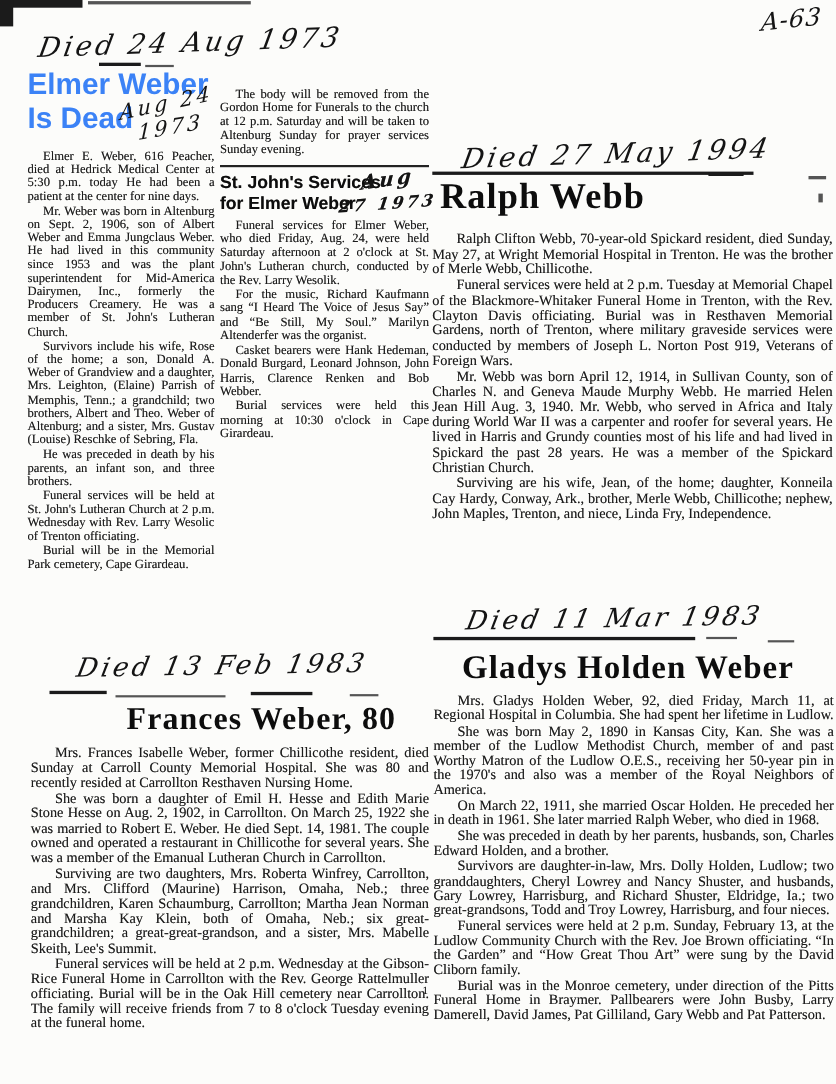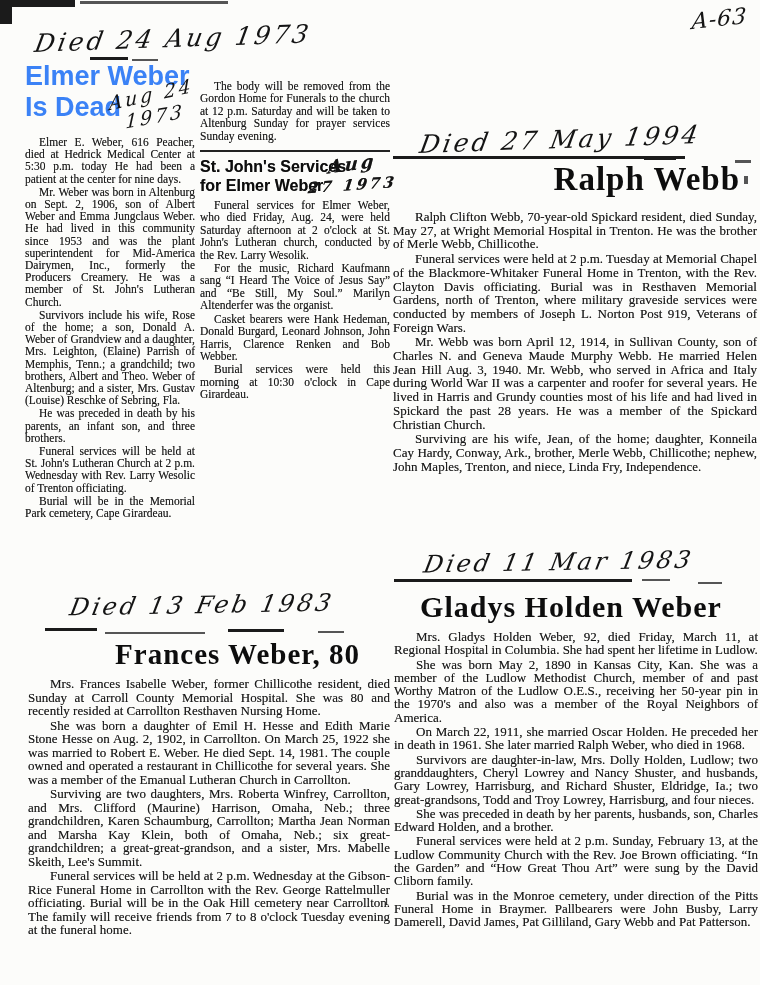--- a/index.html
+++ b/index.html
@@ -73,21 +73,21 @@
   <p>Burial services were held this morning at 10:30 o'clock in Cape Girardeau.</p>
 </div>
 
 <div class="abs hand" style="left:420px;top:125px;font-size:25px;transform:rotate(-2deg) skewX(-12deg);">Died 27 May 1994</div>
 
 <div class="rule" style="left:393px;top:156px;width:292px;height:3px;"></div>
 <div class="rule" style="left:644px;top:157px;width:32px;height:3px;"></div>
 <div class="rule-gray" style="left:735px;top:160px;width:16px;height:3px;"></div>
 <div class="rule-gray" style="left:744px;top:176px;width:4px;height:8px;"></div>
 
-<div class="abs hl-serif" style="left:400px;top:160px;width:340px;font-size:33px;line-height:38px;text-align:right;letter-spacing:1px;">Ralph Webb</div>
+<div class="abs hl-serif" style="left:400px;top:160px;width:340px;font-size:33px;line-height:38px;text-align:left;letter-spacing:1px;">Ralph Webb</div>
 
 <div class="abs news wide" style="left:393px;top:210px;width:364px;font-size:13px;line-height:13.7px;">
   <p>Ralph Clifton Webb, 70-year-old Spickard resident, died Sunday, May 27, at Wright Memorial Hospital in Trenton. He was the brother of Merle Webb, Chillicothe.</p>
   <p>Funeral services were held at 2 p.m. Tuesday at Memorial Chapel of the Blackmore-Whitaker Funeral Home in Trenton, with the Rev. Clayton Davis officiating. Burial was in Resthaven Memorial Gardens, north of Trenton, where military graveside services were conducted by members of Joseph L. Norton Post 919, Veterans of Foreign Wars.</p>
   <p>Mr. Webb was born April 12, 1914, in Sullivan County, son of Charles N. and Geneva Maude Murphy Webb. He married Helen Jean Hill Aug. 3, 1940. Mr. Webb, who served in Africa and Italy during World War II was a carpenter and roofer for several years. He lived in Harris and Grundy counties most of his life and had lived in Spickard the past 28 years. He was a member of the Spickard Christian Church.</p>
   <p>Surviving are his wife, Jean, of the home; daughter, Konneila Cay Hardy, Conway, Ark., brother, Merle Webb, Chillicothe; nephew, John Maples, Trenton, and niece, Linda Fry, Independence.</p>
 </div>
 
 <div class="abs hand" style="left:70px;top:591px;font-size:24px;transform:rotate(-1deg) skewX(-12deg);">Died 13 Feb 1983</div>
 
@@ -110,19 +110,19 @@
 <div class="rule" style="left:394px;top:579px;width:238px;height:3px;"></div>
 <div class="rule-gray" style="left:642px;top:579px;width:28px;height:2px;"></div>
 <div class="rule-gray" style="left:698px;top:582px;width:24px;height:2px;"></div>
 
 <div class="abs hl-serif" style="left:396px;top:589px;width:350px;font-size:30px;line-height:35px;letter-spacing:1px;">Gladys Holden Weber</div>
 
 <div class="abs news wide" style="left:394px;top:630px;width:364px;font-size:13px;line-height:13.3px;">
   <p>Mrs. Gladys Holden Weber, 92, died Friday, March 11, at Regional Hospital in Columbia. She had spent her lifetime in Ludlow.</p>
   <p>She was born May 2, 1890 in Kansas City, Kan. She was a member of the Ludlow Methodist Church, member of and past Worthy Matron of the Ludlow O.E.S., receiving her 50-year pin in the 1970's and also was a member of the Royal Neighbors of America.</p>
   <p>On March 22, 1911, she married Oscar Holden. He preceded her in death in 1961. She later married Ralph Weber, who died in 1968.</p>
+  <p>She was preceded in death by her parents, husbands, son, Charles Edward Holden, and a brother.</p>
   <p>Survivors are daughter-in-law, Mrs. Dolly Holden, Ludlow; two granddaughters, Cheryl Lowrey and Nancy Shuster, and husbands, Gary Lowrey, Harrisburg, and Richard Shuster, Eldridge, Ia.; two great-grandsons, Todd and Troy Lowrey, Harrisburg, and four nieces.</p>
-  <p>She was preceded in death by her parents, husbands, son, Charles Edward Holden, and a brother.</p>
   <p>Funeral services were held at 2 p.m. Sunday, February 13, at the Ludlow Community Church with the Rev. Joe Brown officiating. “In the Garden” and “How Great Thou Art” were sung by the David Cliborn family.</p>
   <p>Burial was in the Monroe cemetery, under direction of the Pitts Funeral Home in Braymer. Pallbearers were John Busby, Larry Damerell, David James, Pat Gilliland, Gary Webb and Pat Patterson.</p>
 </div>
 
 <div class="abs news" style="left:384px;top:896px;font-size:10px;">1</div>
 
 </body></html>

